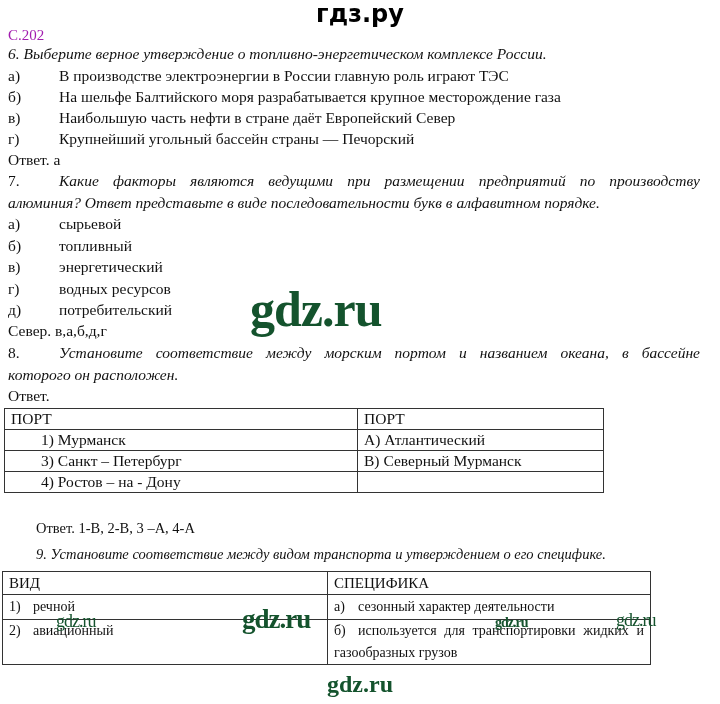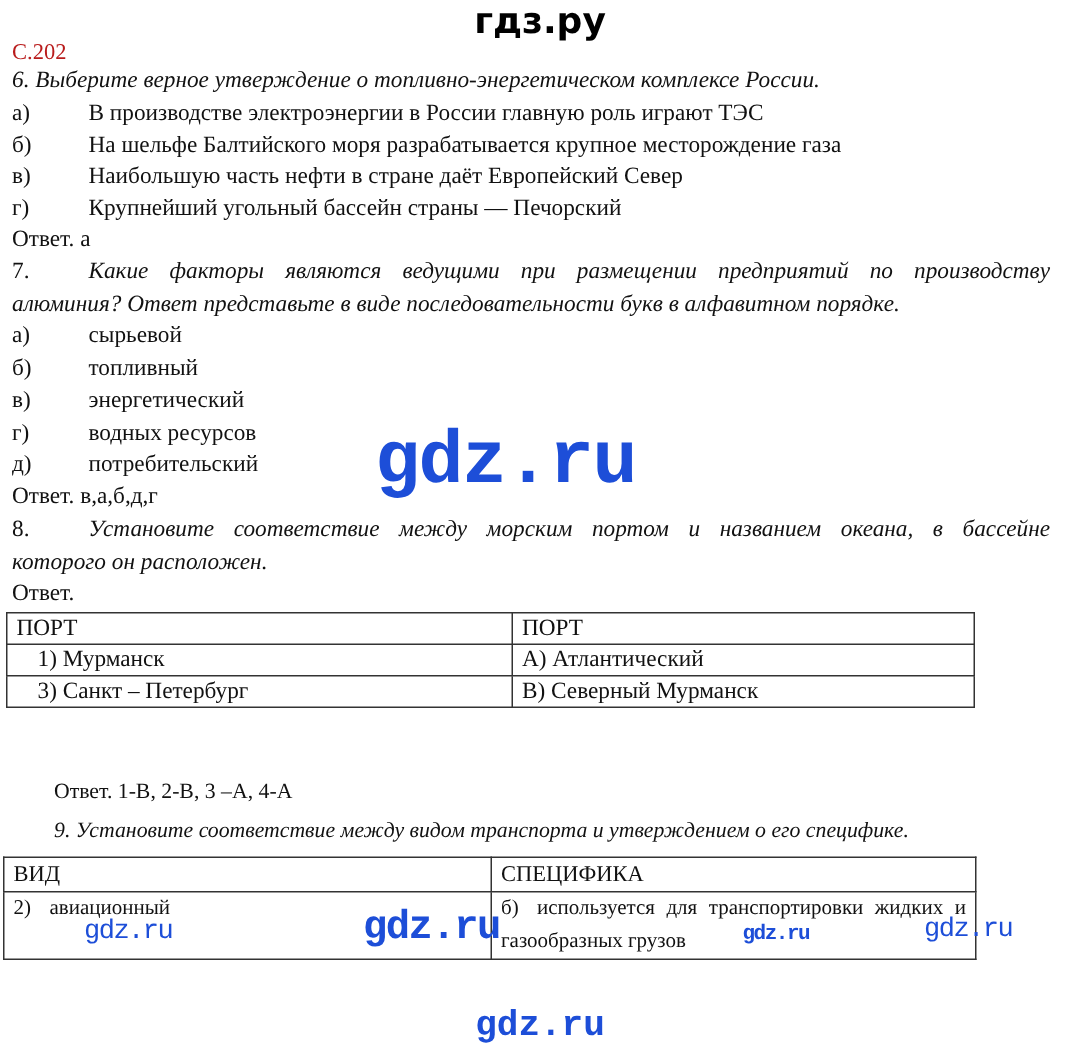--- a/index.html
+++ b/index.html
@@ -5,44 +5,44 @@
     html, body { margin: 0; padding: 0; background: #ffffff; }
     body {
       width: 720px; height: 704px; position: relative; overflow: hidden;
       font-family: "Liberation Serif", serif; color: #111; font-size: 15.5px;
     }
     .abs { position: absolute; white-space: nowrap; }
     .site-title {
       left: 0; width: 720px; top: 0; text-align: center;
       font-family: "DejaVu Sans", sans-serif; font-weight: bold; font-size: 24px; color: #000;
     }
-    .page-ref { left: 8px; top: 27px; color: #b91c1c; font-size: 15px; }
+    .page-ref { left: 8px; top: 27px; color: #a21caf; font-size: 15px; }
     .q { left: 8px; font-style: italic; }
     .opt { left: 8px; }
     .opt .lbl { display: inline-block; width: 51px; }
     .ans { left: 8px; }
     .justify { left: 8px; width: 692px; white-space: normal; text-align: justify; text-align-last: justify; font-style: italic; }
     .justify .num { font-style: normal; display: inline-block; width: 51px; }
 
     table.t { position: absolute; border-collapse: collapse; font-size: 15.5px; }
     table.t td { border: 1.5px solid #333; padding: 0 6px; vertical-align: top; }
-    table.t1 { left: 4px; top: 408px; width: 646px; }
+    table.t1 { left: 4px; top: 408px; width: 600px; }
     table.t1 td { height: 20px; line-height: 20px; }
     table.t1 td.c1 { width: 310px; }
-    table.t1 td.indent { padding-left: 20px; }
+    table.t1 td.indent { padding-left: 36px; }
 
     table.t2 { left: 2px; top: 571px; width: 649px; font-size: 14px; }
     table.t2 td.c1 { width: 312px; margin-top: 32px; }
     table.t2 tr.h td { height: 22px; line-height: 22px; font-size: 15px; }
     table.t2 tr.r1 td { height: 24px; line-height: 24px; }
     table.t2 tr.r2 td { height: 44px; line-height: 22px; }
     table.t2 td .lbl { display: inline-block; width: 24px; }
     .just2 { text-align: justify; text-align-last: left; white-space: normal; }
 
-    .wm { position: absolute; font-family: Liberation Mono, monospace; color: #1d4ed8; white-space: nowrap; letter-spacing: -1px; }
+    .wm { position: absolute; font-family: Liberation Serif, serif; color: #14532d; white-space: nowrap; letter-spacing: -1px; }
     .wm-big { left: 250px; top: 280px; font-size: 50px; font-weight: bold; }
     .wm-mid { left: 242px; top: 604px; font-size: 27px; font-weight: bold; }
     .wm-small { font-size: 18px; font-weight: normal; }
     .wm-bot { left: 0; width: 720px; text-align: center; top: 671px; font-size: 24px; font-weight: bold; letter-spacing: 0; }
   </style>
 </head>
 <body>
 
 <div class="abs site-title">гдз.ру</div>
 <div class="abs page-ref">С.202</div>
@@ -54,51 +54,59 @@
 <div class="abs opt" style="top:130px"><span class="lbl">г)</span><span>Крупнейший угольный бассейн страны — Печорский</span></div>
 <div class="abs ans" style="top:151px">Ответ. а</div>
 
 <div class="abs justify" style="top:172px"><span class="num">7.</span><span>Какие факторы являются ведущими при размещении предприятий по производству</span></div>
 <div class="abs q" style="top:194px">алюминия? Ответ представьте в виде последовательности букв в алфавитном порядке.</div>
 <div class="abs opt" style="top:215px"><span class="lbl">а)</span><span>сырьевой</span></div>
 <div class="abs opt" style="top:237px"><span class="lbl">б)</span><span>топливный</span></div>
 <div class="abs opt" style="top:258px"><span class="lbl">в)</span><span>энергетический</span></div>
 <div class="abs opt" style="top:280px"><span class="lbl">г)</span><span>водных ресурсов</span></div>
 <div class="abs opt" style="top:301px"><span class="lbl">д)</span><span>потребительский</span></div>
-<div class="abs ans" style="top:322px">Ответ. в,а,б,д,г</div>
+<div class="abs ans" style="top:322px">Север. в,а,б,д,г</div>
 
 <div class="abs justify" style="top:344px"><span class="num">8.</span><span>Установите соответствие между морским портом и названием океана, в бассейне</span></div>
 <div class="abs q" style="top:366px">которого он расположен.</div>
 <div class="abs ans" style="top:387px">Ответ.</div>
 
 <table class="t t1">
   <tbody>
       <tr>
     <td class="c1">ПОРТ</td>
     <td>ПОРТ</td>
   </tr>
   <tr>
     <td class="c1 indent">1)  Мурманск</td>
     <td>А) Атлантический</td>
   </tr>
   <tr>
     <td class="c1 indent">3)  Санкт – Петербург</td>
     <td>В) Северный Мурманск</td>
   </tr>
+  <tr>
+    <td class="c1 indent">4)  Ростов – на - Дону</td>
+    <td></td>
+  </tr>
 </tbody>
   </table>
 <div class="abs ans" style="left:36px; top:520px; font-size:14.5px">Ответ. 1-В, 2-В, 3 –А, 4-А</div>
 
 <div class="abs q" style="left:36px; top:546px; font-size:14.5px">9. Установите соответствие между видом транспорта и утверждением о его специфике.</div>
 
 <table class="t t2">
   <tbody>
       <tr class="h">
     <td class="c1">ВИД</td>
     <td>СПЕЦИФИКА</td>
+  </tr>
+  <tr class="r1">
+    <td class="c1"><span class="lbl">1)</span><span>речной</span></td>
+    <td><span class="lbl">а)</span><span>сезонный характер деятельности</span></td>
   </tr>
   <tr class="r2">
     <td class="c1"><span class="lbl">2)</span><span>авиационный</span></td>
     <td class="just2"><span class="lbl">б)</span><span>используется для транспортировки жидких и газообразных грузов</span></td>
   </tr>
 </tbody>
   </table>
 
 <div class="wm wm-big">gdz.ru</div>
 <div class="wm wm-small" style="left:56px; top:611px;">gdz.ru</div>

